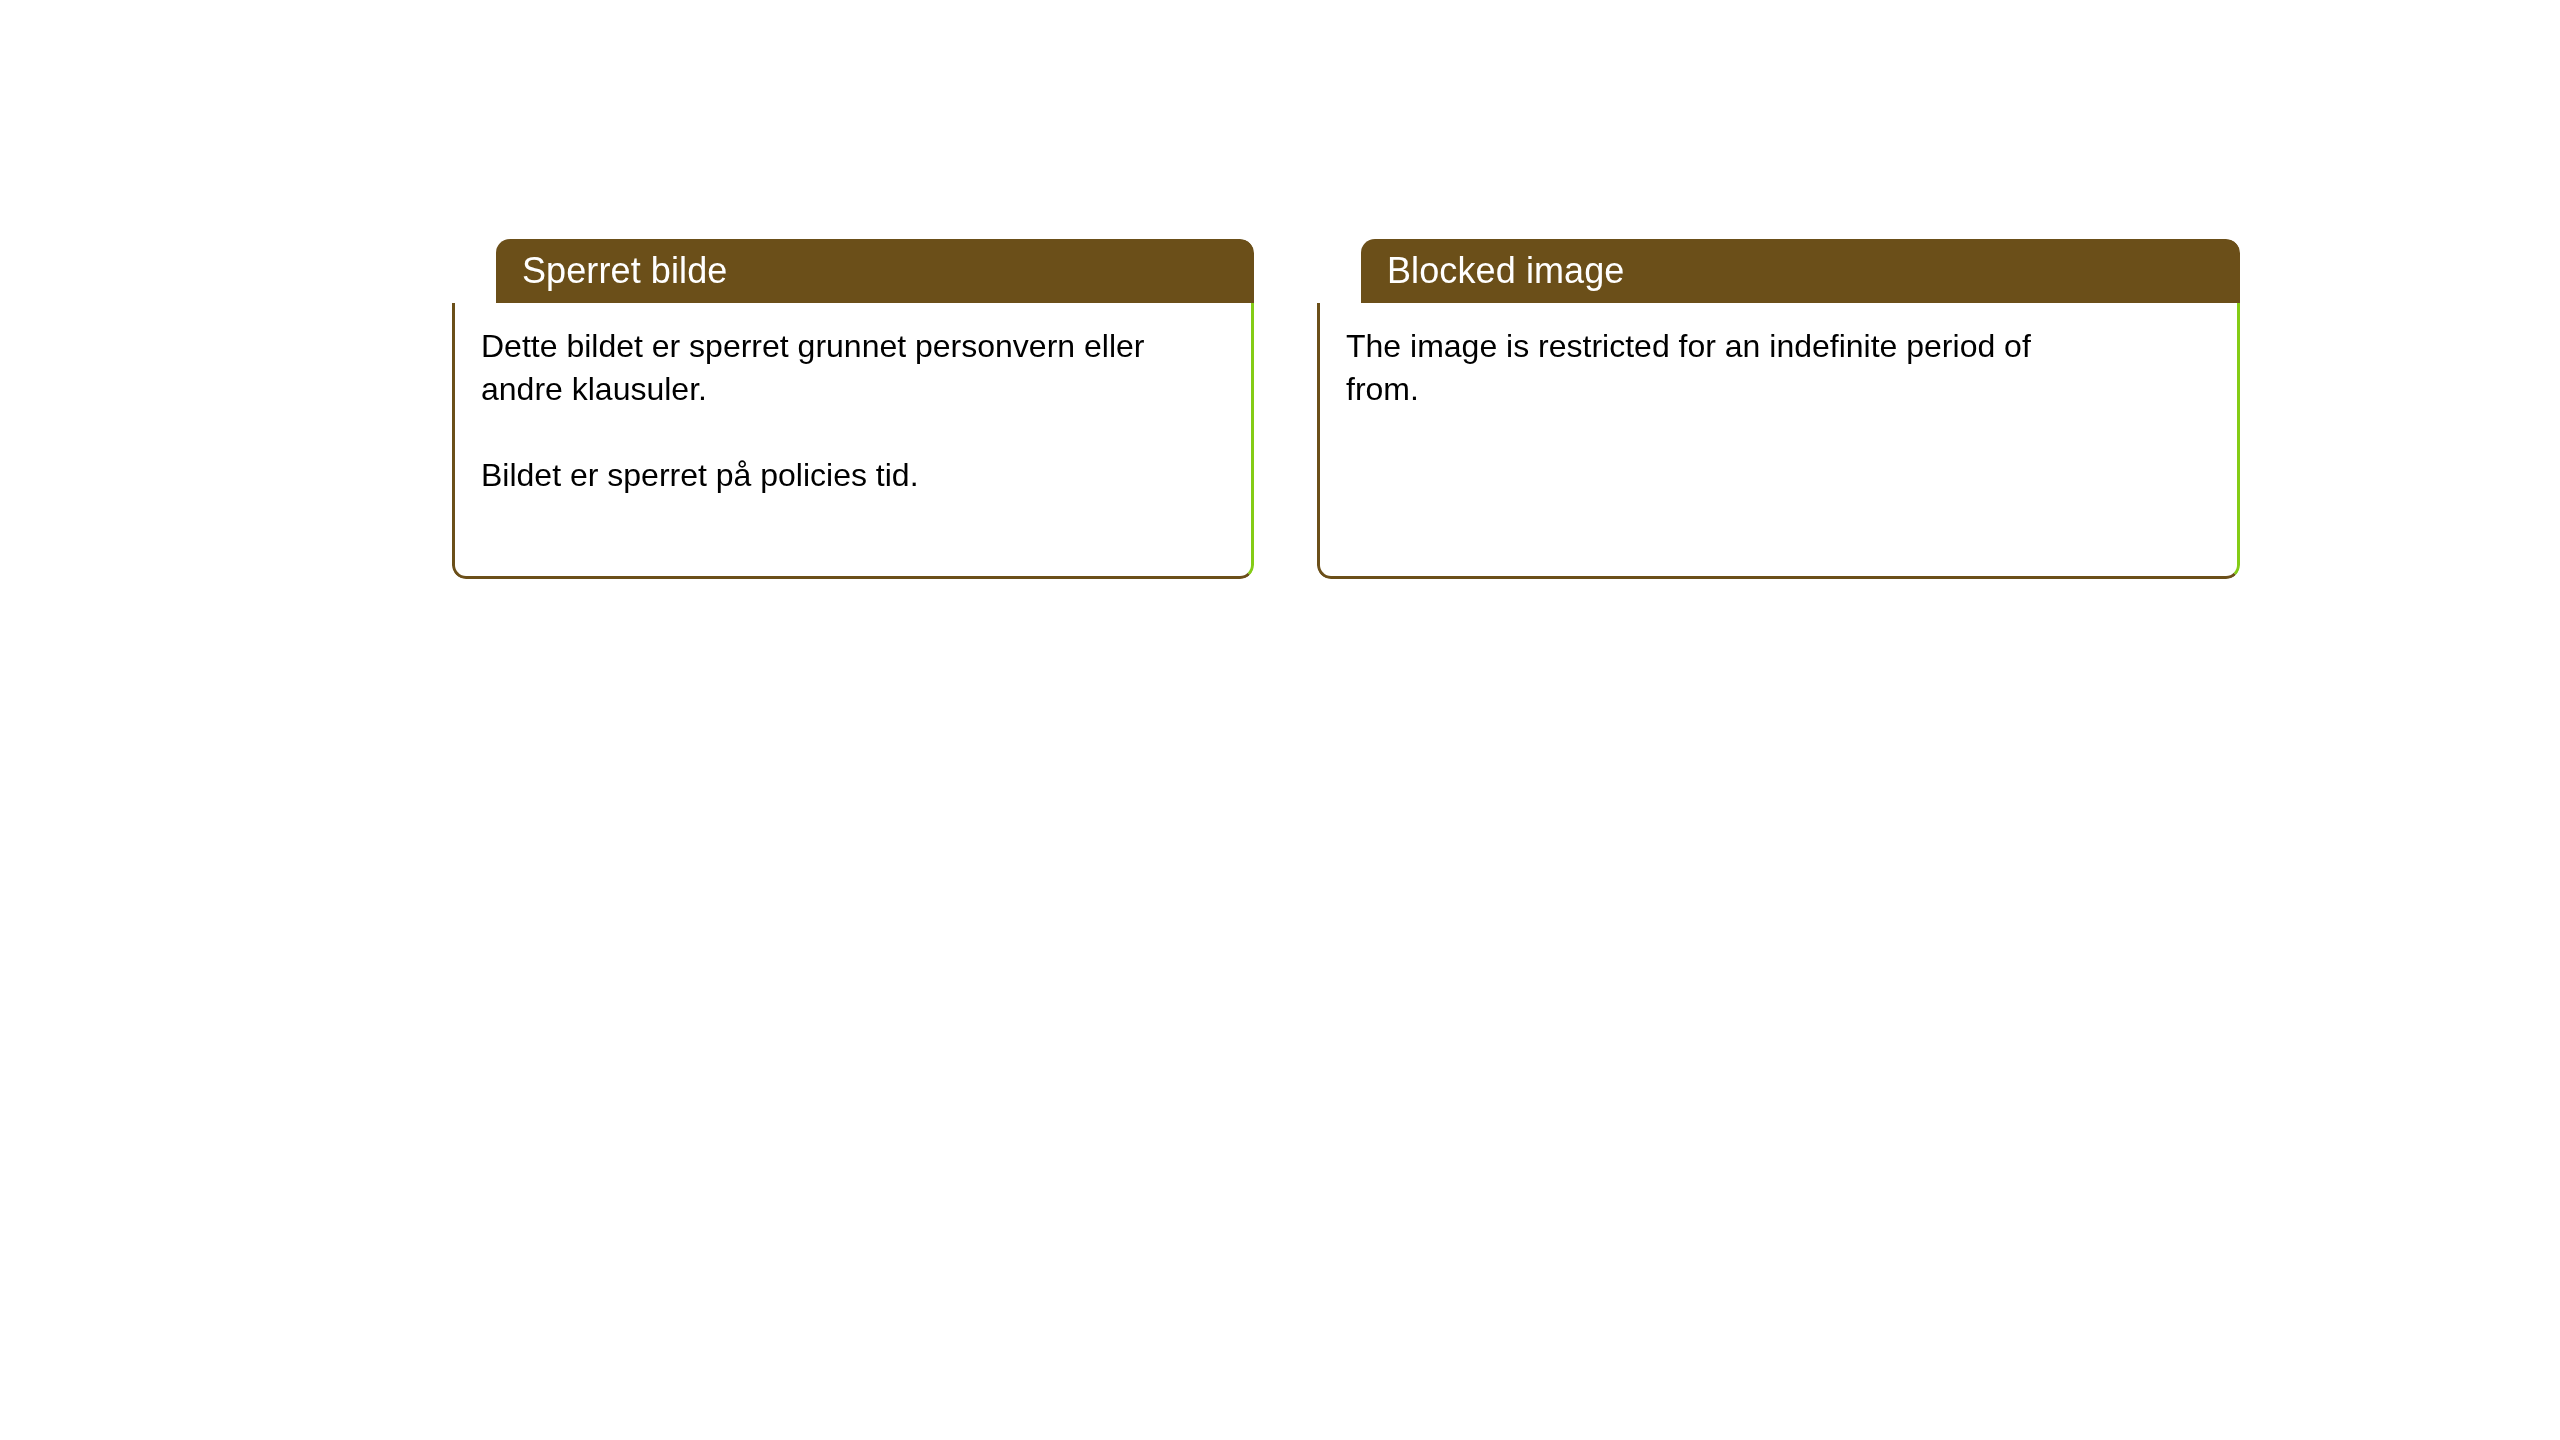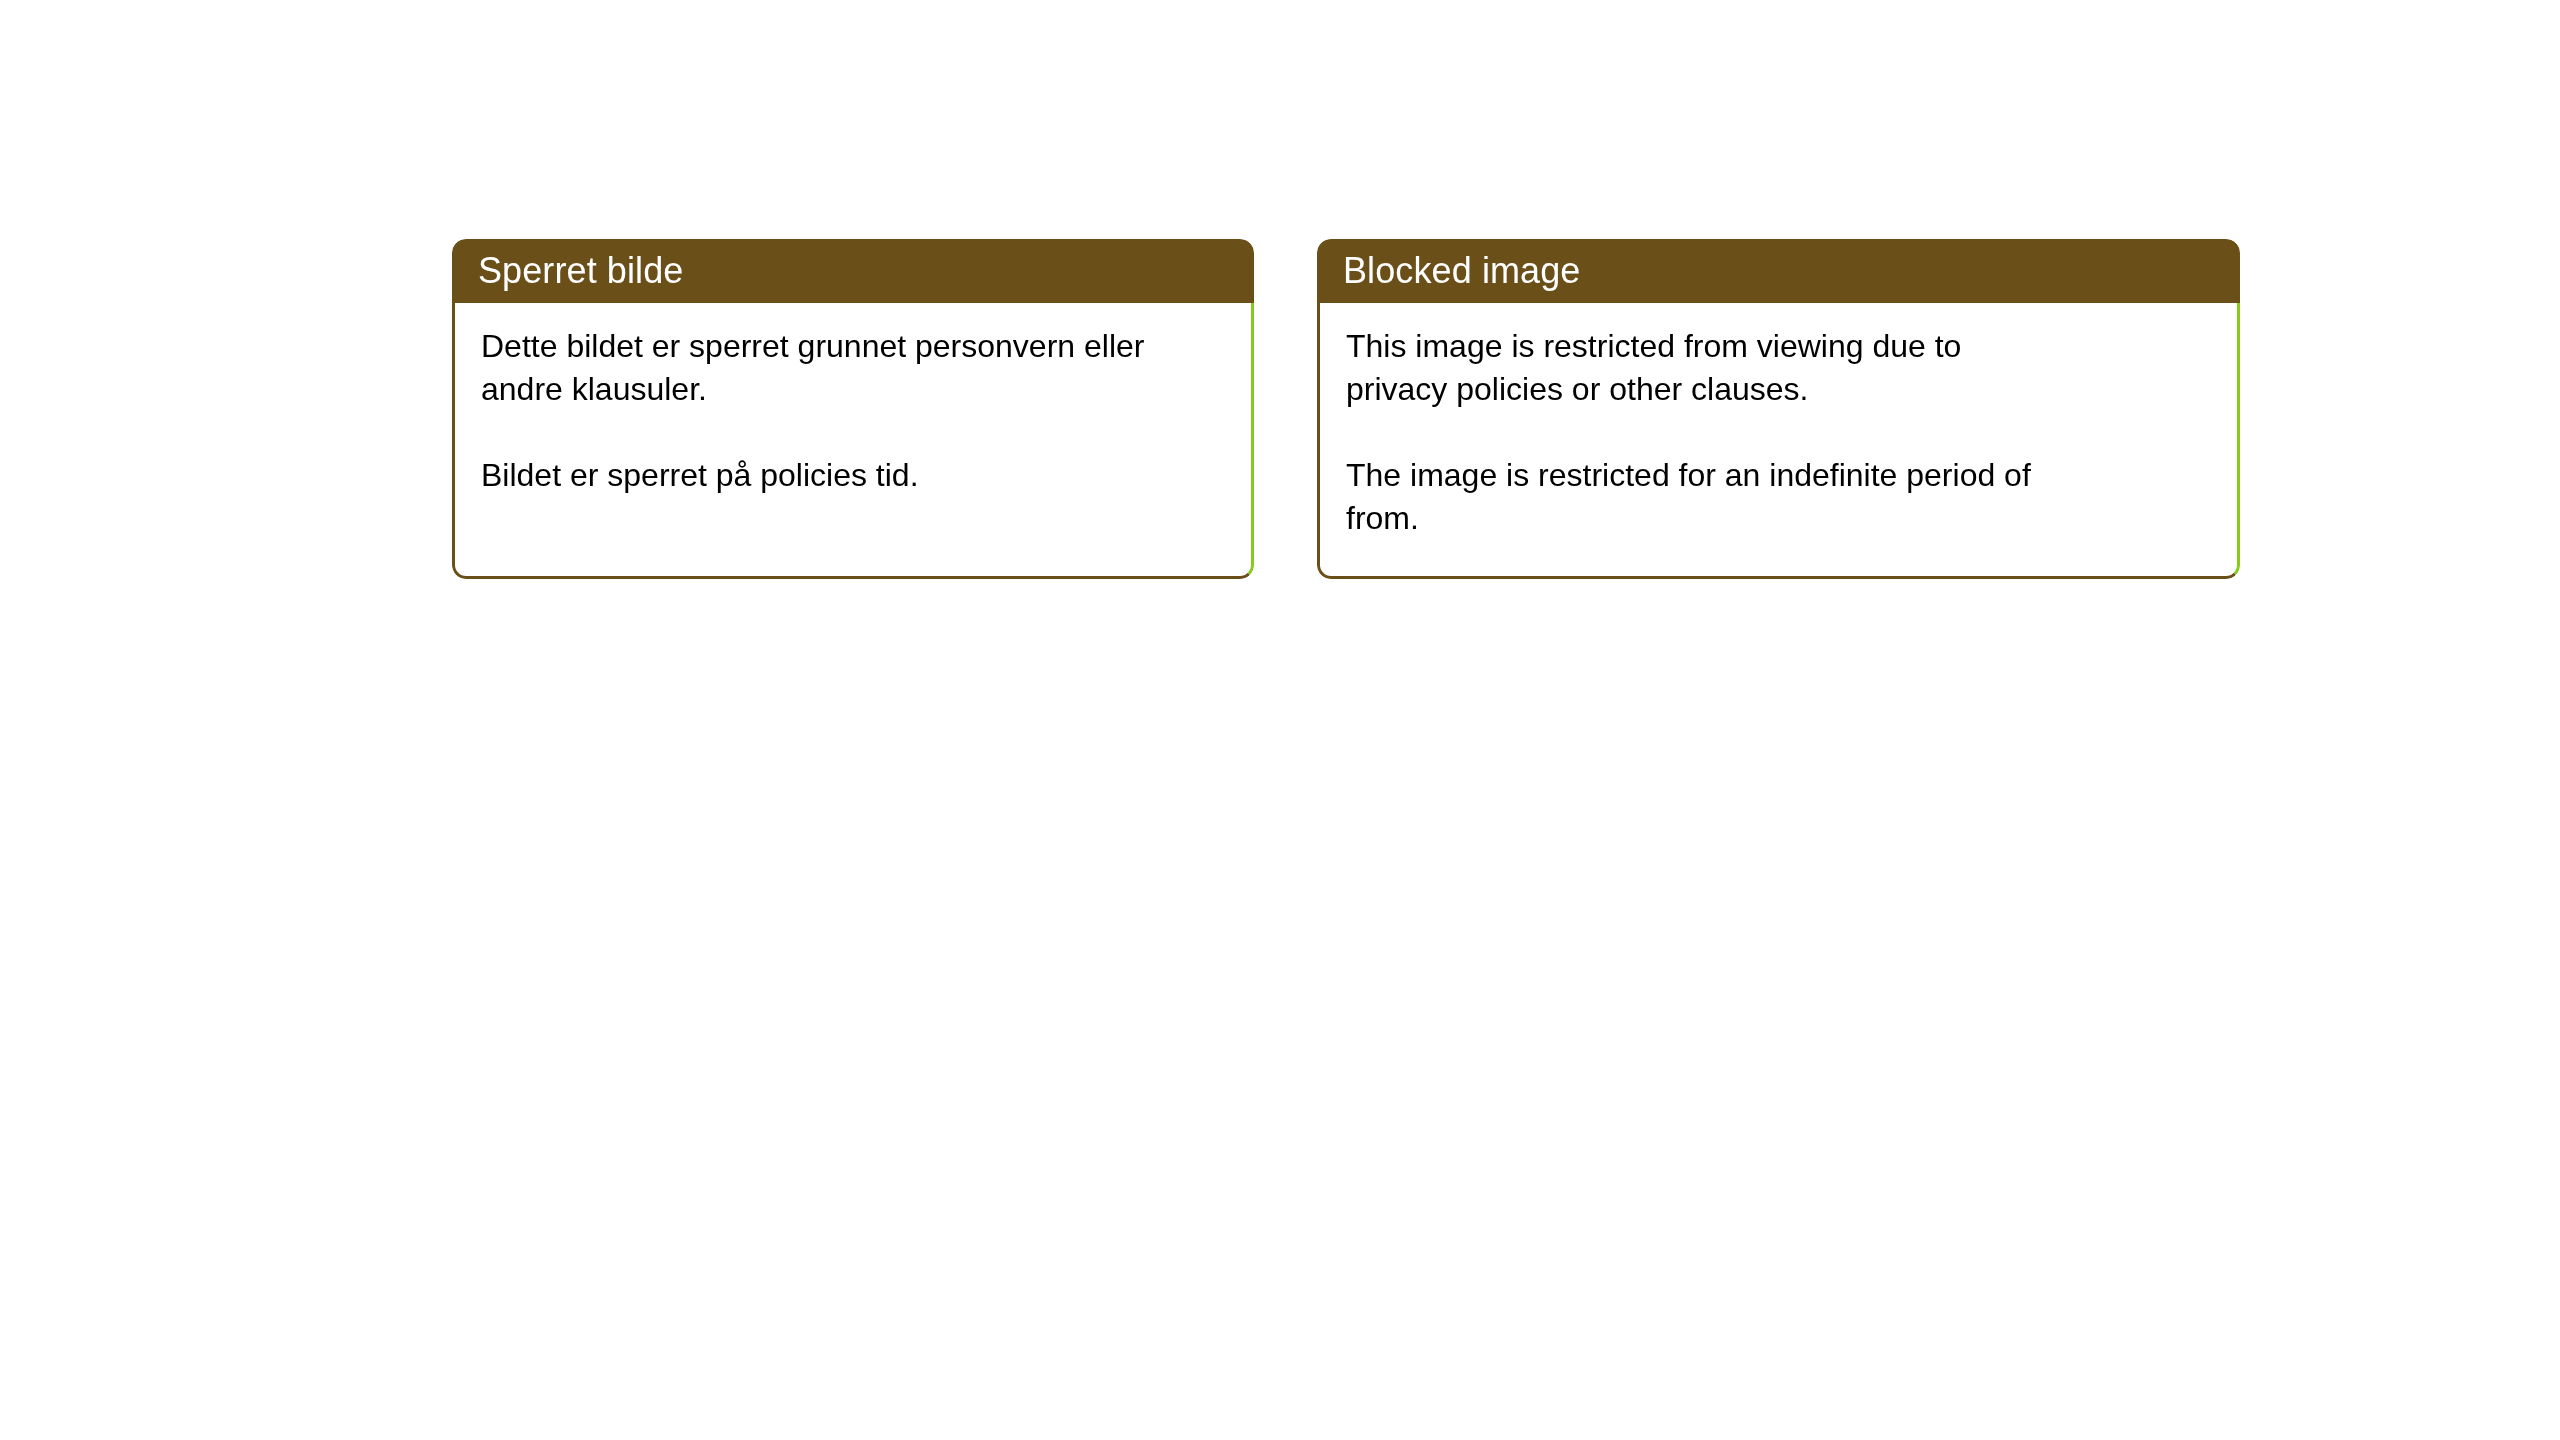--- a/index.html
+++ b/index.html
@@ -51,20 +51,21 @@
   .card-header {
     box-sizing: border-box;
     height: 64px;
     background: #6b4f19;
     border-top-left-radius: 14px;
     border-top-right-radius: 14px;
     display: flex;
     align-items: center;
     padding: 0 0 0 26px;
     flex: 0 0 auto;
+    margin-left: 44px;
   }
 
   .card-title {
     color: #ffffff;
     font-family: "Liberation Sans", "DejaVu Sans", sans-serif;
     font-size: 36px;
     line-height: 40px;
     font-weight: 400;
     letter-spacing: 0.1px;
     white-space: nowrap;
@@ -111,18 +112,17 @@
       <p class="card-paragraph">Dette bildet er sperret grunnet personvern eller andre klausuler.</p>
       <p class="card-paragraph">Bildet er sperret på policies tid.</p>
     </div>
   </div>
 
   <div class="notice-card card-en">
     <div class="card-header">
       <span class="card-title">Blocked image</span>
     </div>
     <div class="card-body">
-      <p class="card-paragraph">This image is restricted from viewing due to privacy policies or other clauses.</p>
       <p class="card-paragraph">The image is restricted for an indefinite period of from.</p>
     </div>
   </div>
 
 </div>
 
 </body></html>

